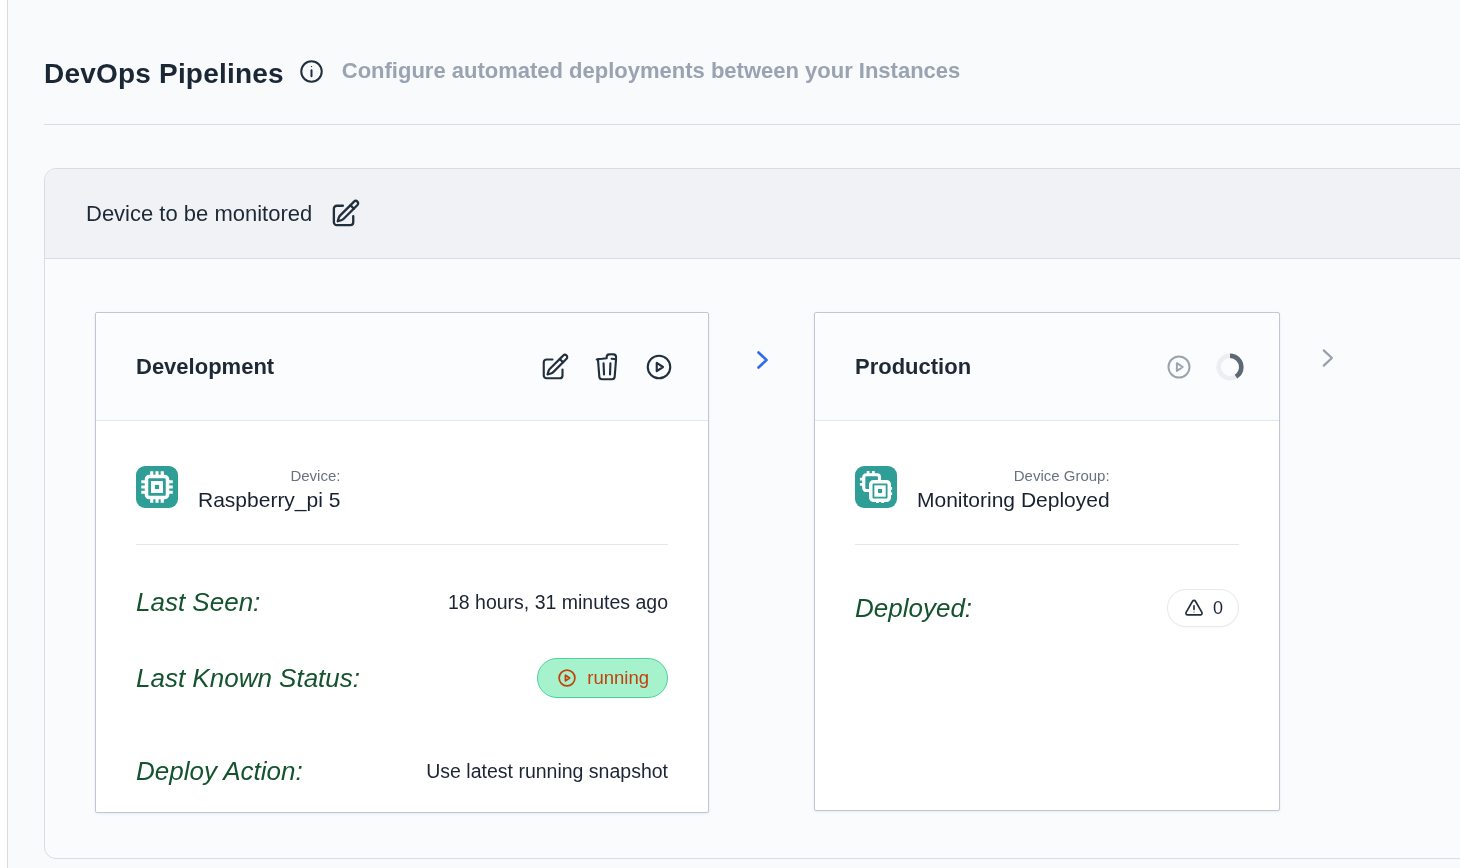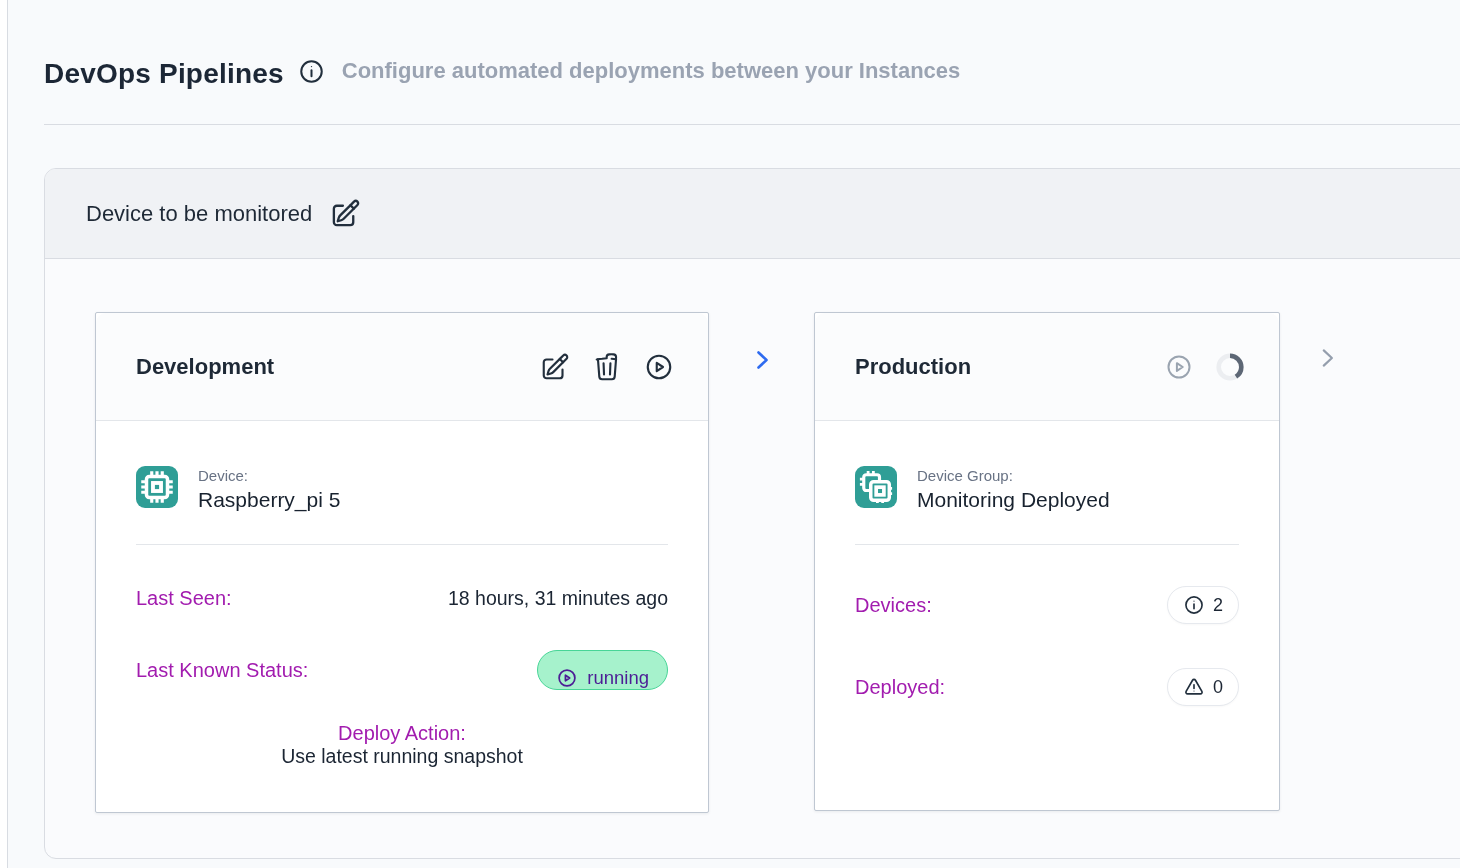--- a/index.html
+++ b/index.html
@@ -51,37 +51,37 @@
   .spinner{ width:30px; height:30px; }
 
   .card-body{ padding:0 40px; }
 
   .entity-row{ display:flex; gap:20px; padding-top:45px; }
   .entity-icon{
     width:42px; height:42px; border-radius:9px; background:#2f9e96; flex:0 0 auto;
     display:flex; align-items:center; justify-content:center; color:#ffffff;
   }
   .entity-text{ padding-top:1px; }
-  .entity-label{ font-size:15px; color:#687284; margin-bottom:4px; }
+  .entity-label{ font-size:15px; color:#687284; margin-bottom:4px;text-align:right; }
   .entity-name{ font-size:21px; color:#18222f; }
   .body-divider{ height:1px; background:#e3e6ea; margin-top:32px; }
 
   .kv-row{ display:flex; justify-content:space-between; align-items:center; }
-  .kv-label{ font-size:20px; color:#a21caf; }
+  .kv-label{ font-size:26px; color:#14532d;font-style:italic; }
   .kv-value{ font-size:19.5px; color:#1b2533; }
   .row-seen{ margin-top:42px; }
   .row-status{ margin-top:40px; }
-  .row-deploy{ margin-top:32px;flex-direction:column; }
+  .row-deploy{ margin-top:58px; }
   .row-devices{ margin-top:41px; }
   .row-deployed{ margin-top:44px; }
 
   .status-badge{
-    display:inline-flex; align-items:flex-end; gap:9px; height:40px; padding:0 18px;
+    display:inline-flex; align-items:center; gap:9px; height:40px; padding:0 18px;
     background:#a6f2cc; border:1.5px solid #48d597; border-radius:20px;
-    color:#4c1d95; font-size:18.5px;
+    color:#c2410c; font-size:18.5px;
   }
   .status-badge svg{ width:22px; height:22px; }
 
   .count-pill{
     display:inline-flex; align-items:center; gap:8px; height:38px; padding:0 15px;
     background:#ffffff; border:1px solid #e6e9ee; border-radius:19px;
     color:#1c2634; font-size:18px; cursor:pointer; box-shadow:0 1px 2px rgba(15,23,42,.03);
   }
   .count-pill svg{ width:22px; height:22px; color:#222f3d; }
 
@@ -229,31 +229,20 @@
                 <rect x="12.1" y="12.1" width="4.4" height="4.4" stroke-width="2.1"></rect>
               </svg>
             </div>
             <div class="entity-text">
               <div class="entity-label">Device Group:</div>
               <div class="entity-name">Monitoring Deployed</div>
             </div>
           </div>
           <div class="body-divider"></div>
 
-          <div class="kv-row row-devices">
-            <div class="kv-label">Devices:</div>
-            <div class="count-pill">
-              <svg viewBox="0 0 24 24" fill="none" stroke="currentColor" stroke-width="1.8">
-                <circle cx="12" cy="12" r="8.8"></circle>
-                <line x1="12" y1="11" x2="12" y2="16" stroke-linecap="round"></line>
-                <circle cx="12" cy="7.8" r="0.6" fill="currentColor" stroke="none"></circle>
-              </svg>
-              <span>2</span>
-            </div>
-          </div>
 
           <div class="kv-row row-deployed">
             <div class="kv-label">Deployed:</div>
             <div class="count-pill">
               <svg viewBox="0 0 24 24" fill="none" stroke="currentColor" stroke-width="1.8" stroke-linejoin="round">
                 <path d="M10.4 4.6c.7-1.2 2.5-1.2 3.2 0l7 12.2c.7 1.2-.2 2.7-1.6 2.7H5c-1.4 0-2.3-1.5-1.6-2.7l7-12.2z"></path>
                 <line x1="12" y1="9.5" x2="12" y2="13.5" stroke-linecap="round"></line>
                 <circle cx="12" cy="16.3" r="0.6" fill="currentColor" stroke="none"></circle>
               </svg>
               <span>0</span>

